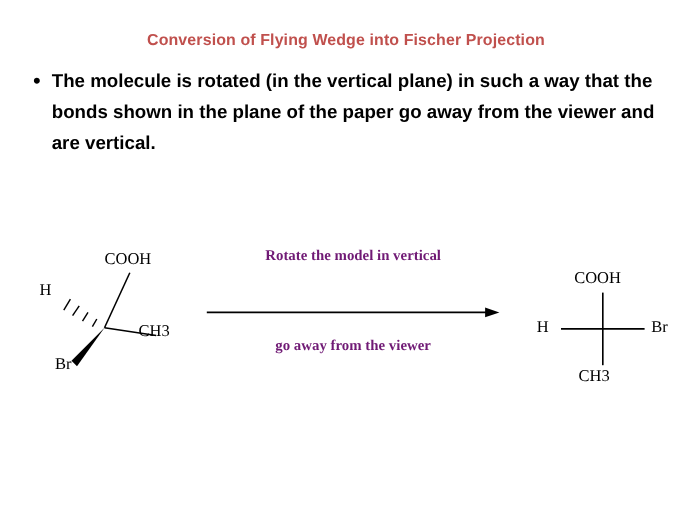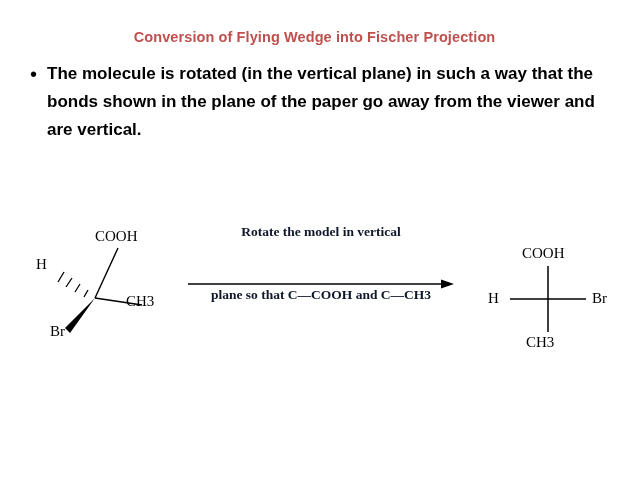--- a/index.html
+++ b/index.html
@@ -82,21 +82,21 @@
     width: 270px;
     height: 110px;
   }
   .arrow-caption {
     position: absolute;
     width: 270px;
     text-align: center;
     font-family: "Liberation Serif", serif;
     font-weight: bold;
     font-size: 13.5px;
-    color: #0f172a;
+    color: #701a75;
     line-height: 19px;
   }
   .caption-top {
     top: 0px;
   }
   .caption-bottom {
     top: 63px;
   }
   .arrow-line {
     position: absolute;
@@ -143,21 +143,21 @@
   </div>
 
   <div class="arrow-wrap">
     <div class="arrow-caption caption-top">Rotate the model in vertical</div>
 
     <svg class="arrow-line" viewBox="0 0 270 12" width="270" height="12">
       <line x1="2" y1="6" x2="258" y2="6" stroke="#000" stroke-width="1.6"></line>
       <polygon points="268,6 255,1.5 255,10.5" fill="#000"></polygon>
     </svg>
 
-    <div class="arrow-caption caption-bottom">plane so that C—COOH and C—CH3</div>
+    <div class="arrow-caption" style="top:82px;">go away from the viewer</div>
   </div>
 
   <div class="struct" style="left:478px; top:222px; width:140px; height:120px;">
 
     <svg class="bonds" width="140" height="120">
 
       <line x1="70" y1="24" x2="70" y2="90" stroke="#000" stroke-width="1.5"></line>
 
       <line x1="32" y1="57" x2="108" y2="57" stroke="#000" stroke-width="1.5"></line>
     </svg>

